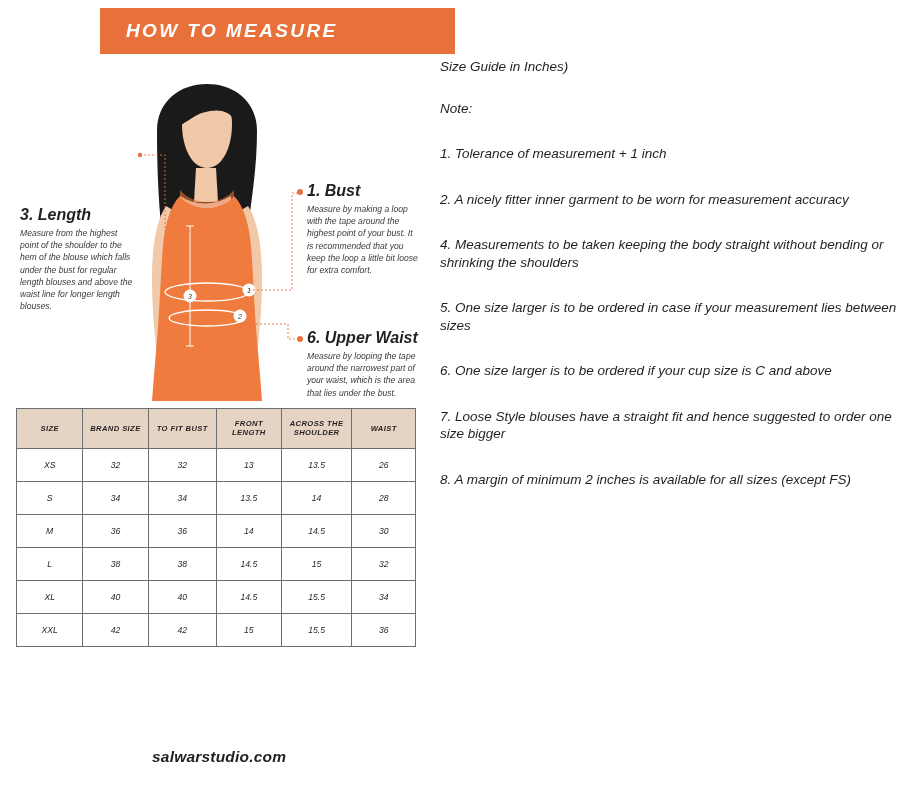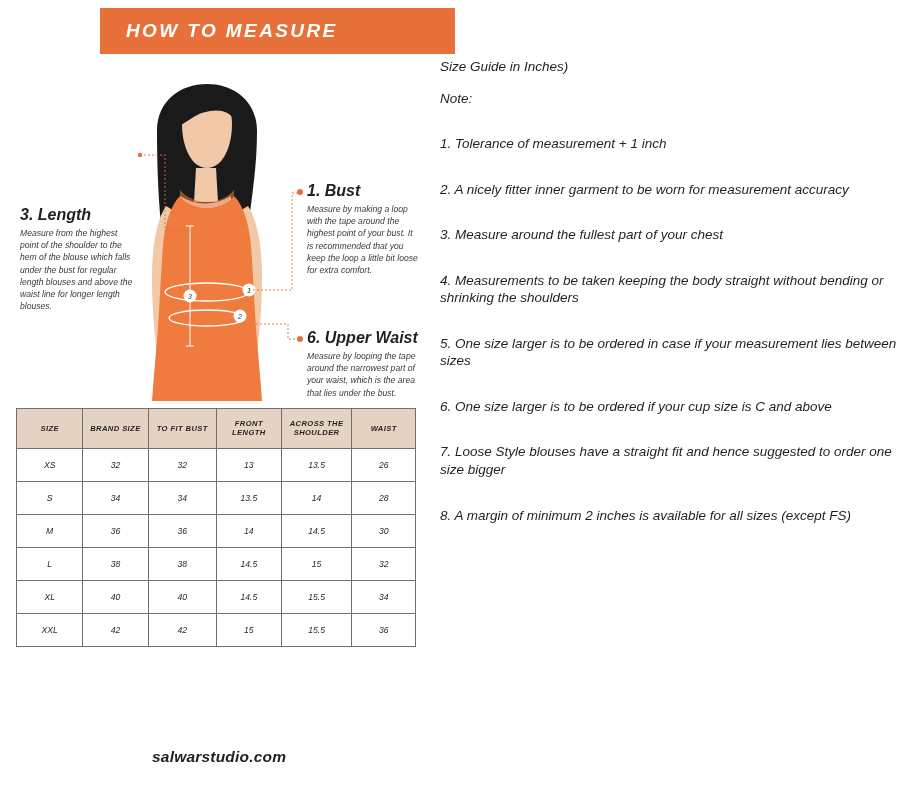--- a/index.html
+++ b/index.html
@@ -131,21 +131,21 @@
     top: 58px;
     width: 470px;
   }
   .notes-line {
     font-size: 13.5px;
     color: #231f20;
     line-height: 1.3;
     margin-bottom: 28px;
     font-family: "Liberation Sans", sans-serif;
   }
-  .notes-line.tight { margin-bottom: 14px; }
+  .notes-line.tight { margin-bottom: 24px; }
 </style>
 </head>
 <body>
 
 <div class="page">
 
   <div class="header-banner"></div>
   <div class="header-banner-title">HOW TO MEASURE</div>
 
   <div class="illustration">
@@ -288,21 +288,20 @@
     </tbody>
   </table>
 
   <div class="footer-brand">salwarstudio.com</div>
 
   <div class="notes">
     <div class="notes-line tight">Size Guide in Inches)</div>
     <div class="notes-line">Note:</div>
     <div class="notes-line">1. Tolerance of measurement + 1 inch</div>
     <div class="notes-line">2. A nicely fitter inner garment to be worn for measurement accuracy</div>
-    <div class="notes-line">3. Measure around the fullest part of your chest</div>
     <div class="notes-line">4. Measurements to be taken keeping the body straight without bending or shrinking the shoulders</div>
     <div class="notes-line">5. One size larger is to be ordered in case if your measurement lies between sizes</div>
     <div class="notes-line">6. One size larger is to be ordered if your cup size is C and above</div>
     <div class="notes-line">7. Loose Style blouses have a straight fit and hence suggested to order one size bigger</div>
     <div class="notes-line">8. A margin of minimum 2 inches is available for all sizes (except FS)</div>
   </div>
 
 </div>
 
 </body></html>

